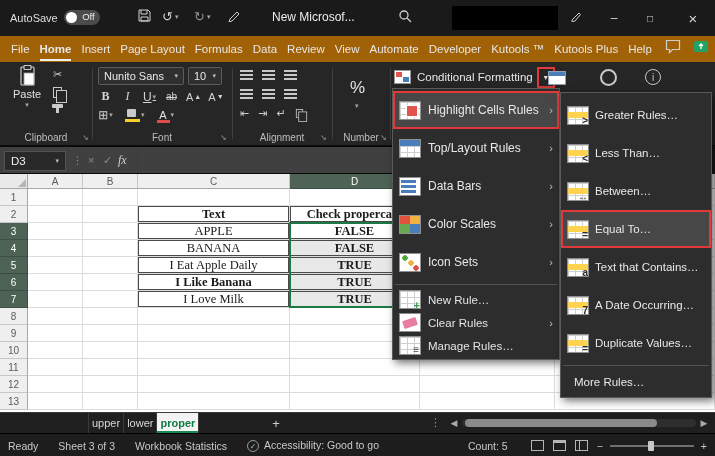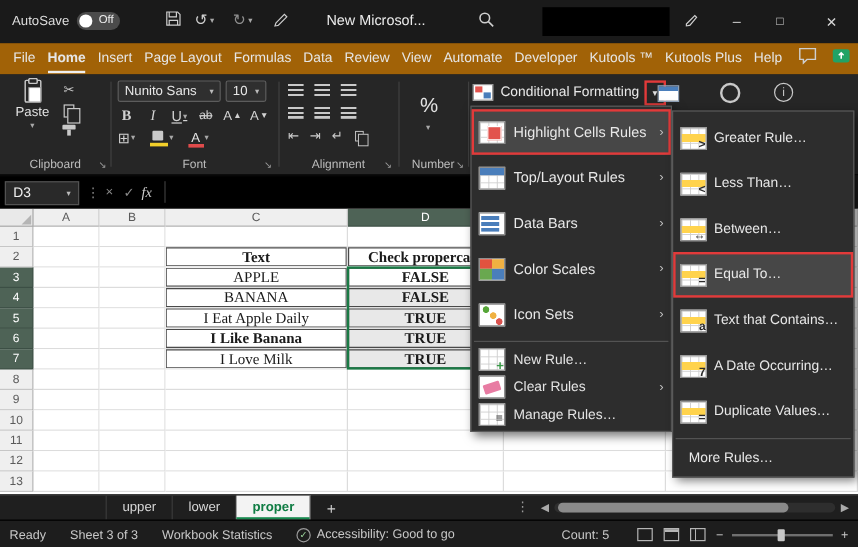--- a/index.html
+++ b/index.html
@@ -64,21 +64,21 @@
   .cfbtn{position:absolute;left:394px;top:3px;height:24px;display:flex;align-items:center;gap:6px;color:#e8e8e8;font-size:11.5px;white-space:nowrap;}
   .cfic{width:17px;height:14px;background:#fff;border:1px solid #999;position:relative;flex-shrink:0;}
   .cfic::before{content:"";position:absolute;left:1px;top:1px;width:6px;height:5px;background:#e2534d;}
   .cfic::after{content:"";position:absolute;right:1px;bottom:1px;width:6px;height:5px;background:#4a7ebb;}
   .cfarrow{font-size:8px;color:#ddd;padding:4px 5px;outline:2px solid var(--annotation-red,#e23a3a);outline-offset:0px;}
   .fticon{position:absolute;left:548px;top:9px;width:18px;height:14px;border:1px solid #8fa0b5;background:linear-gradient(#4a7ebb 0 4px,#fff 4px);}
   .circleic{position:absolute;left:600px;top:7px;width:17px;height:17px;border:2px solid #c9c9c9;border-radius:50%;}
   .infoic{position:absolute;left:645px;top:7px;width:16px;height:16px;border:1.5px solid #c9c9c9;border-radius:50%;color:#c9c9c9;font-size:10px;display:flex;align-items:center;justify-content:center;}
 
   
-  .fbar{position:absolute;left:0;top:146px;width:638px;height:28px;background:#000000;border-top:1px solid #090909;border-bottom:1px solid #090909;}
+  .fbar{position:absolute;left:0;top:146px;width:638px;height:28px;background:#404040;border-top:1px solid #090909;border-bottom:1px solid #090909;}
   .namebox{position:absolute;left:4px;top:4px;width:62px;height:20px;background:#292929;border:1px solid #525252;color:#f0f0f0;font-size:11.5px;display:flex;align-items:center;padding:0 6px;}
   .namebox .dd{margin-left:auto;font-size:7px;color:#bbb;}
   .fmini{position:absolute;top:7px;font-size:11px;color:#8a8a8a;}
   .fxlbl{position:absolute;left:118px;top:6px;font-style:italic;color:#cfcfcf;font-size:12px;font-family:"Liberation Serif",serif;}
   .fsep{position:absolute;left:137px;top:4px;bottom:4px;width:1px;background:#3c3c3c;}
   .ftext{position:absolute;left:144px;top:7px;color:#fff;font-size:11.5px;}
 
   
   .sheet{position:absolute;left:0;top:174px;width:715px;height:238px;background:#fff;overflow:hidden;color:#1a1a1a;}
   .grow{display:flex;}
@@ -92,21 +92,21 @@
   .gcell.tbl{box-shadow:inset 0 0 0 1px #4a4a4a;}
   .gcell.sel{background:#e8e8e8;}
   .gcell.act{background:#fff;}
   .selbox{position:absolute;border:2px solid #1a7a45;pointer-events:none;}
   .selbox::after{content:"";position:absolute;right:-4px;bottom:-4px;width:5px;height:5px;background:#1a7a45;border:1px solid #fff;}
 
   
   .tabstrip{position:absolute;left:0;top:412px;width:715px;height:21px;background:#1f1f1f;border-top:1px solid #3a3a3a;}
   .tablist{position:absolute;left:88px;top:0;height:20px;display:flex;}
   .tablist .stab:first-child{border-left:1px solid #3a3a3a;}
-  .stab{padding:0 13px;font-size:11px;color:#d8d8d8;display:flex;align-items:center;border-right:1px solid #3a3a3a;position:relative;}
+  .stab{padding:0 3px;font-size:11px;color:#d8d8d8;display:flex;align-items:center;border-right:1px solid #3a3a3a;position:relative;}
   .stab.active{background:#f3f3f3;color:#0f7c43;font-weight:bold;}
   .stab.active::after{content:"";position:absolute;left:0;right:0;bottom:0;height:2px;background:#1a8a50;}
   .addsheet{position:absolute;left:268px;top:2px;width:16px;height:16px;color:#cfcfcf;font-size:13px;display:flex;align-items:center;justify-content:center;}
   .tdots{position:absolute;left:430px;top:3px;color:#9a9a9a;font-size:11px;}
   .hscroll{position:absolute;left:448px;top:5px;width:262px;height:11px;}
   .harrow{position:absolute;top:0;width:12px;height:11px;color:#aaa;font-size:9px;text-align:center;line-height:11px;}
   .htrack{position:absolute;left:14px;right:14px;top:1px;height:8px;background:#2e2e2e;border-radius:4px;}
   .hthumb{position:absolute;left:3px;top:0;width:82%;height:8px;background:#8a8a8a;border-radius:4px;}
 
   
@@ -517,21 +517,21 @@
       </div>
       <div class="cfsmall">
         <span class="gicon i-mr"></span>
         <span class="lbl">Manage Rules…</span>
       </div>
     </div>
 
   <div class="cfsub">
       <div class="subitem">
         <span class="sicon" data-glyph="&gt;"></span>
-        <span class="lbl">Greater Rule…</span>
+        <span class="lbl">Greater Rules…</span>
       </div>
       <div class="subitem">
         <span class="sicon" data-glyph="&lt;"></span>
         <span class="lbl">Less Than…</span>
       </div>
       <div class="subitem">
         <span class="sicon" data-glyph="↔"></span>
         <span class="lbl">Between…</span>
       </div>
       <div class="subitem hl ann">

